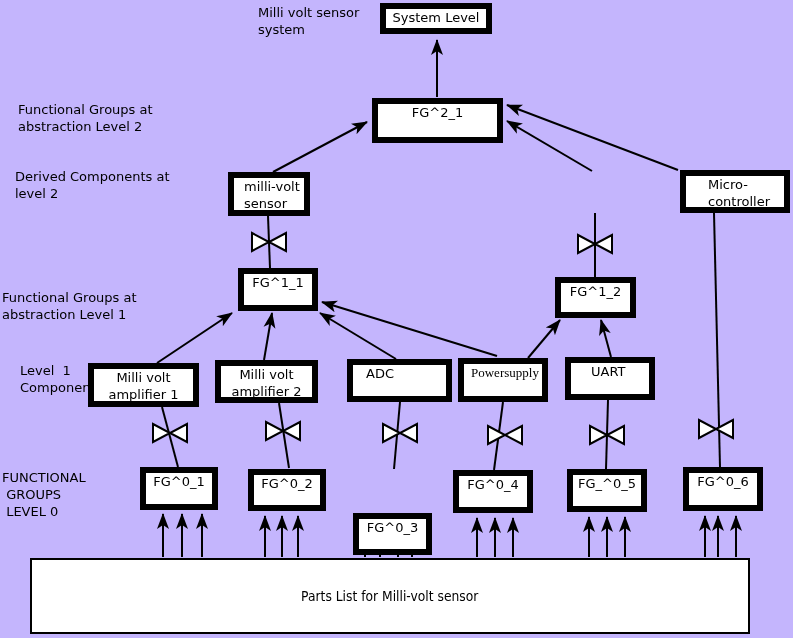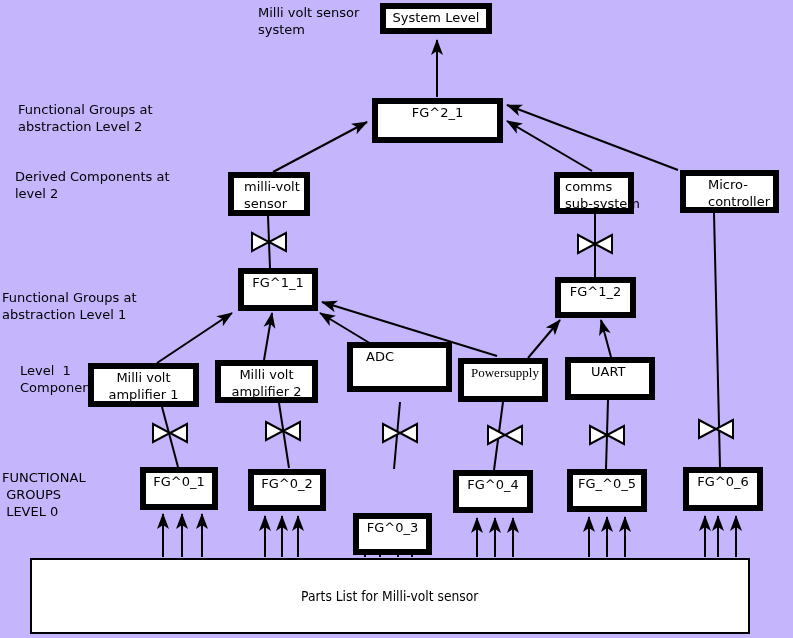--- a/index.html
+++ b/index.html
@@ -120,26 +120,22 @@
 
   <div class="box" style="left:372px;top:98px;width:131px;height:45px;">
     <span class="pre">FG^2_1</span>
     </div>
 
   <div class="box la" style="left:228px;top:172px;width:82px;height:44px;padding-left:10px;">
     <span class="pre">milli-volt
 sensor</span>
     </div>
 
-  <div class="box la" style="left:554px;top:172px;width:80px;height:42px;padding-left:5px;">
-    <span class="pre">comms
-sub-system</span>
-    </div>
 
-  <div class="box la" style="left:680px;top:170px;width:99px;height:43px;padding-left:22px;">
+  <div class="box la" style="left:680px;top:170px;width:110px;height:43px;padding-left:22px;">
     <span class="pre">Micro-
 controller</span>
     </div>
 
   <div class="box" style="left:238px;top:268px;width:80px;height:43px;">
     <span class="pre">FG^1_1</span>
     </div>
 
   <div class="box" style="left:555px;top:277px;width:81px;height:41px;">
     <span class="pre">FG^1_2</span>
@@ -148,21 +144,21 @@
   <div class="box" style="left:88px;top:363px;width:111px;height:44px;">
     <span class="pre">Milli volt
 amplifier 1</span>
     </div>
 
   <div class="box" style="left:215px;top:360px;width:103px;height:43px;">
     <span class="pre">Milli volt
 amplifier 2</span>
     </div>
 
-  <div class="box la" style="left:347px;top:342px;width:105px;height:50px;padding-left:13px;">
+  <div class="box la" style="left:347px;top:359px;width:105px;height:43px;padding-left:13px;">
     <span class="pre">ADC</span>
     </div>
 
   <div class="box la" style="left:458px;top:358px;width:90px;height:44px;padding-left:7px;font-family:Liberation Serif, serif;">
     <span class="pre">Powersupply</span>
     </div>
 
   <div class="box la" style="left:565px;top:357px;width:90px;height:43px;padding-left:20px;">
     <span class="pre">UART</span>
     </div>

